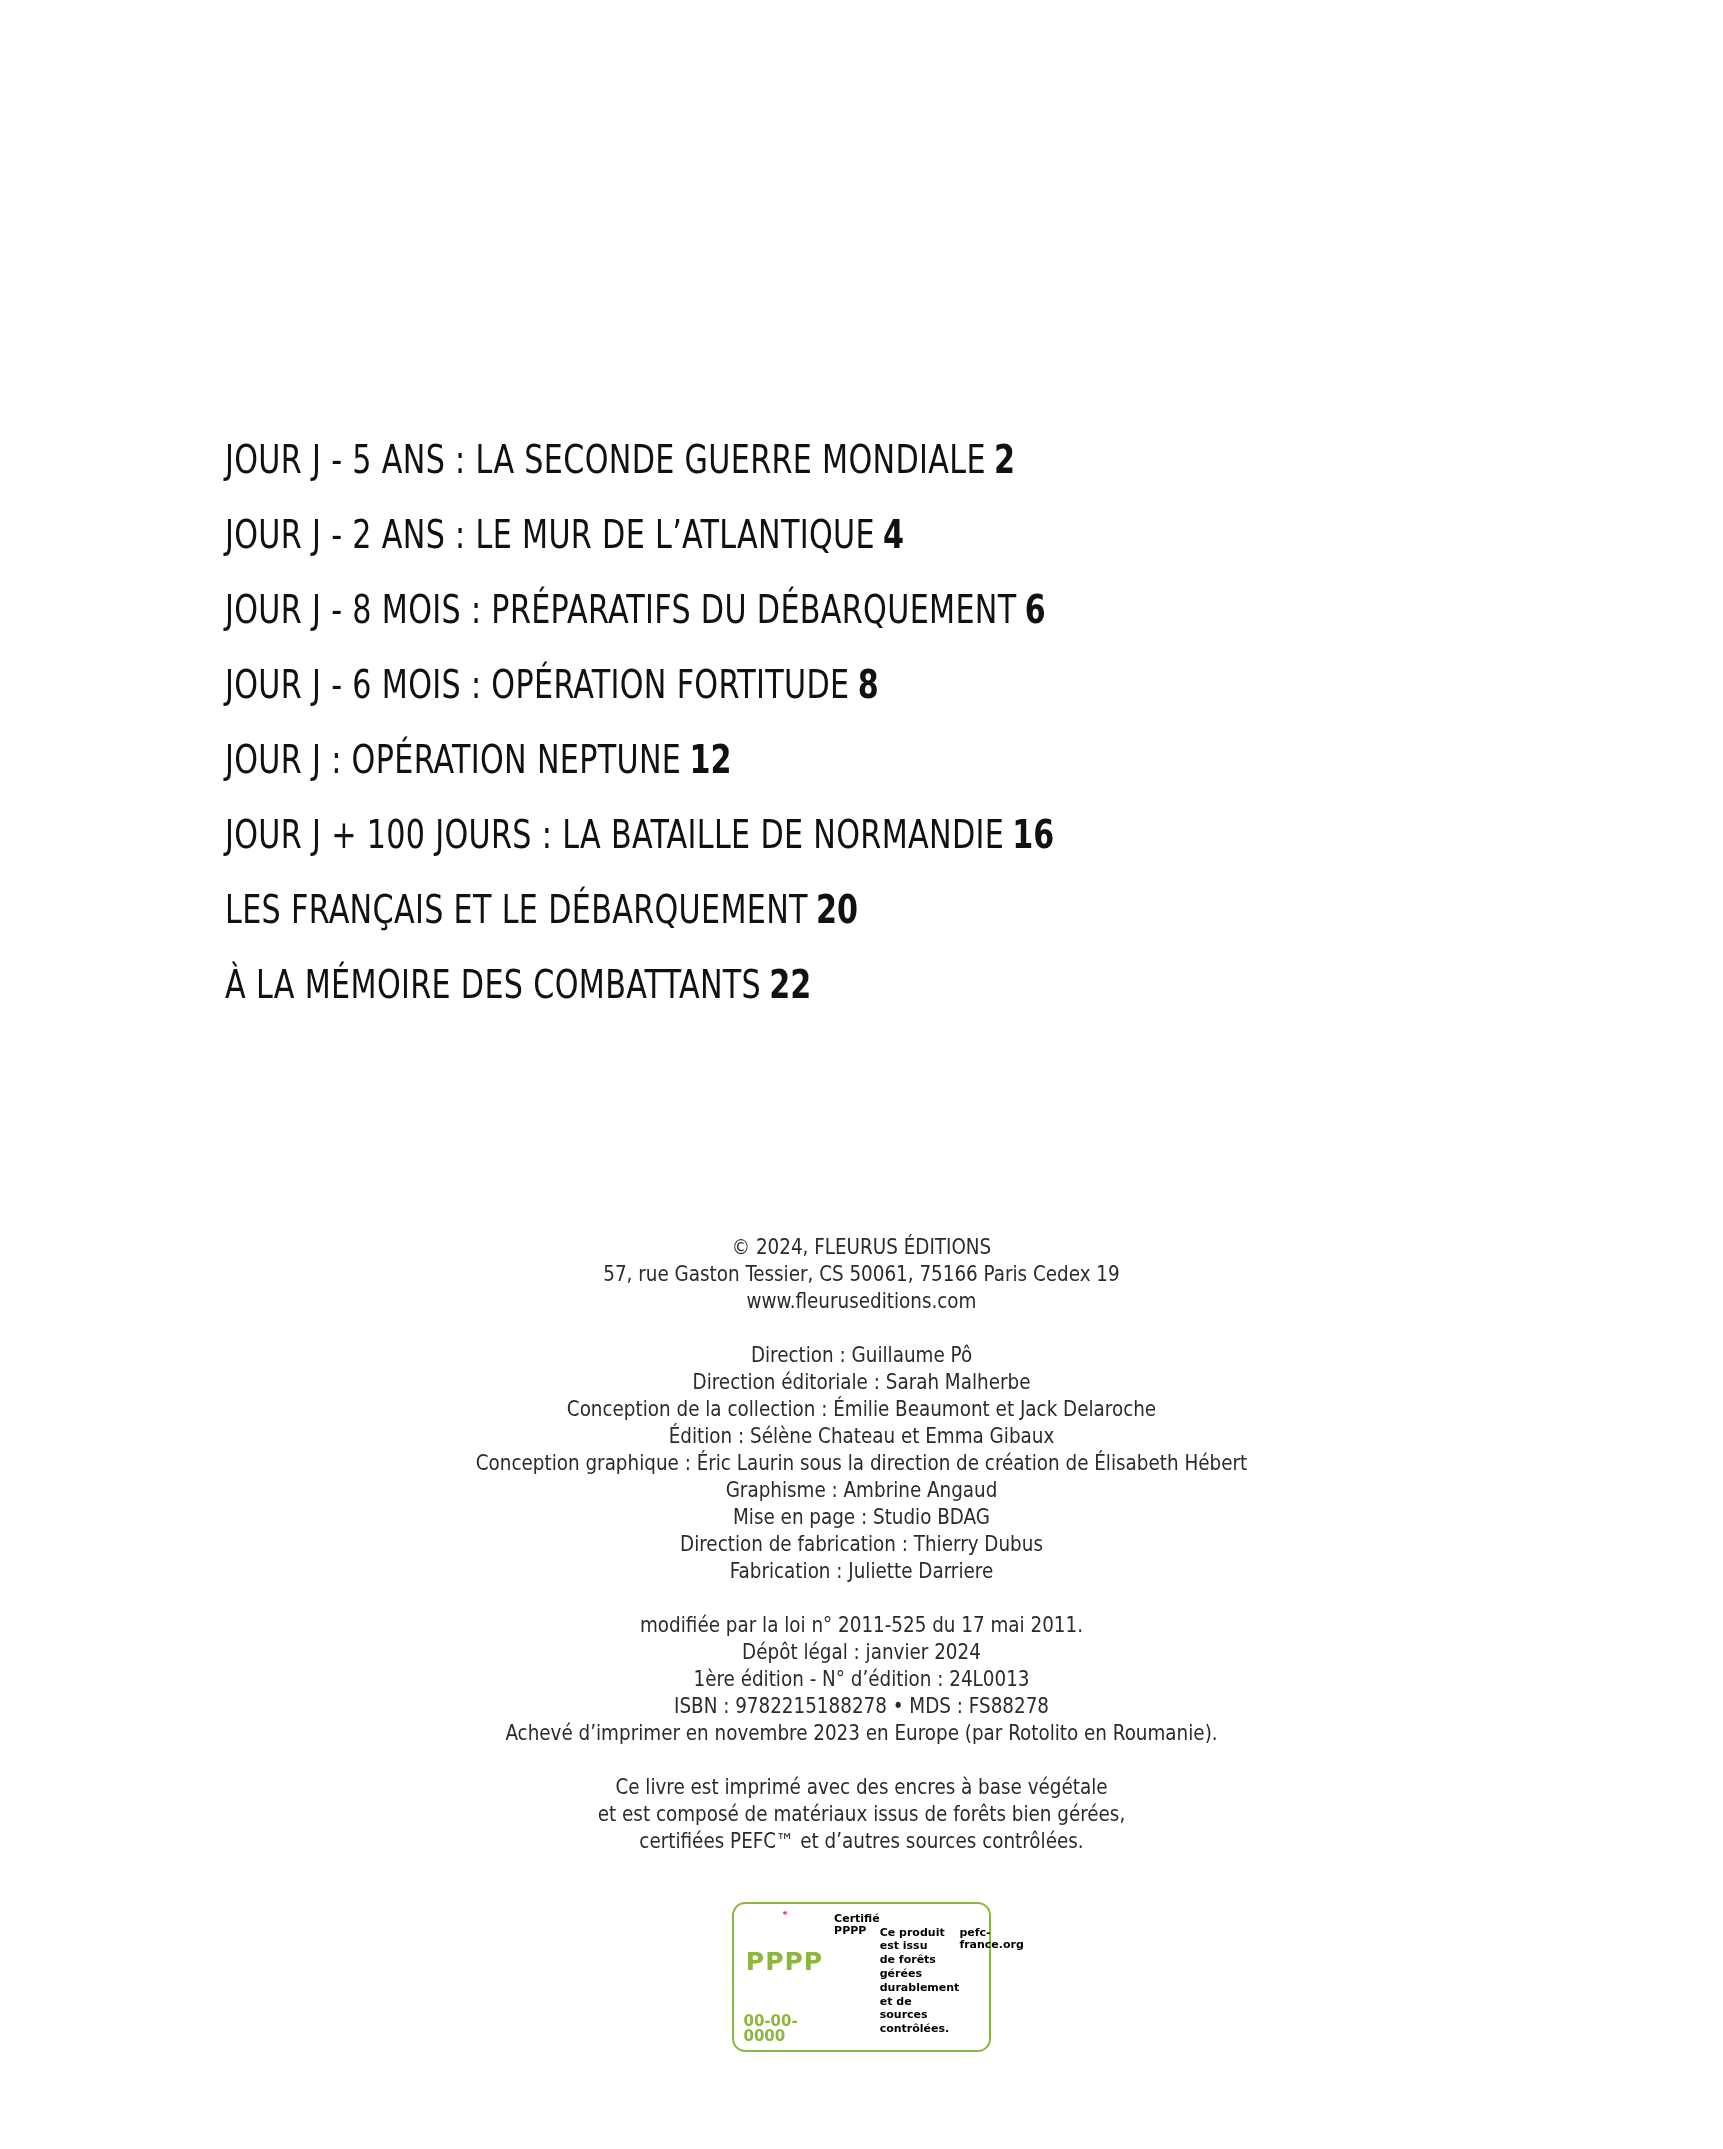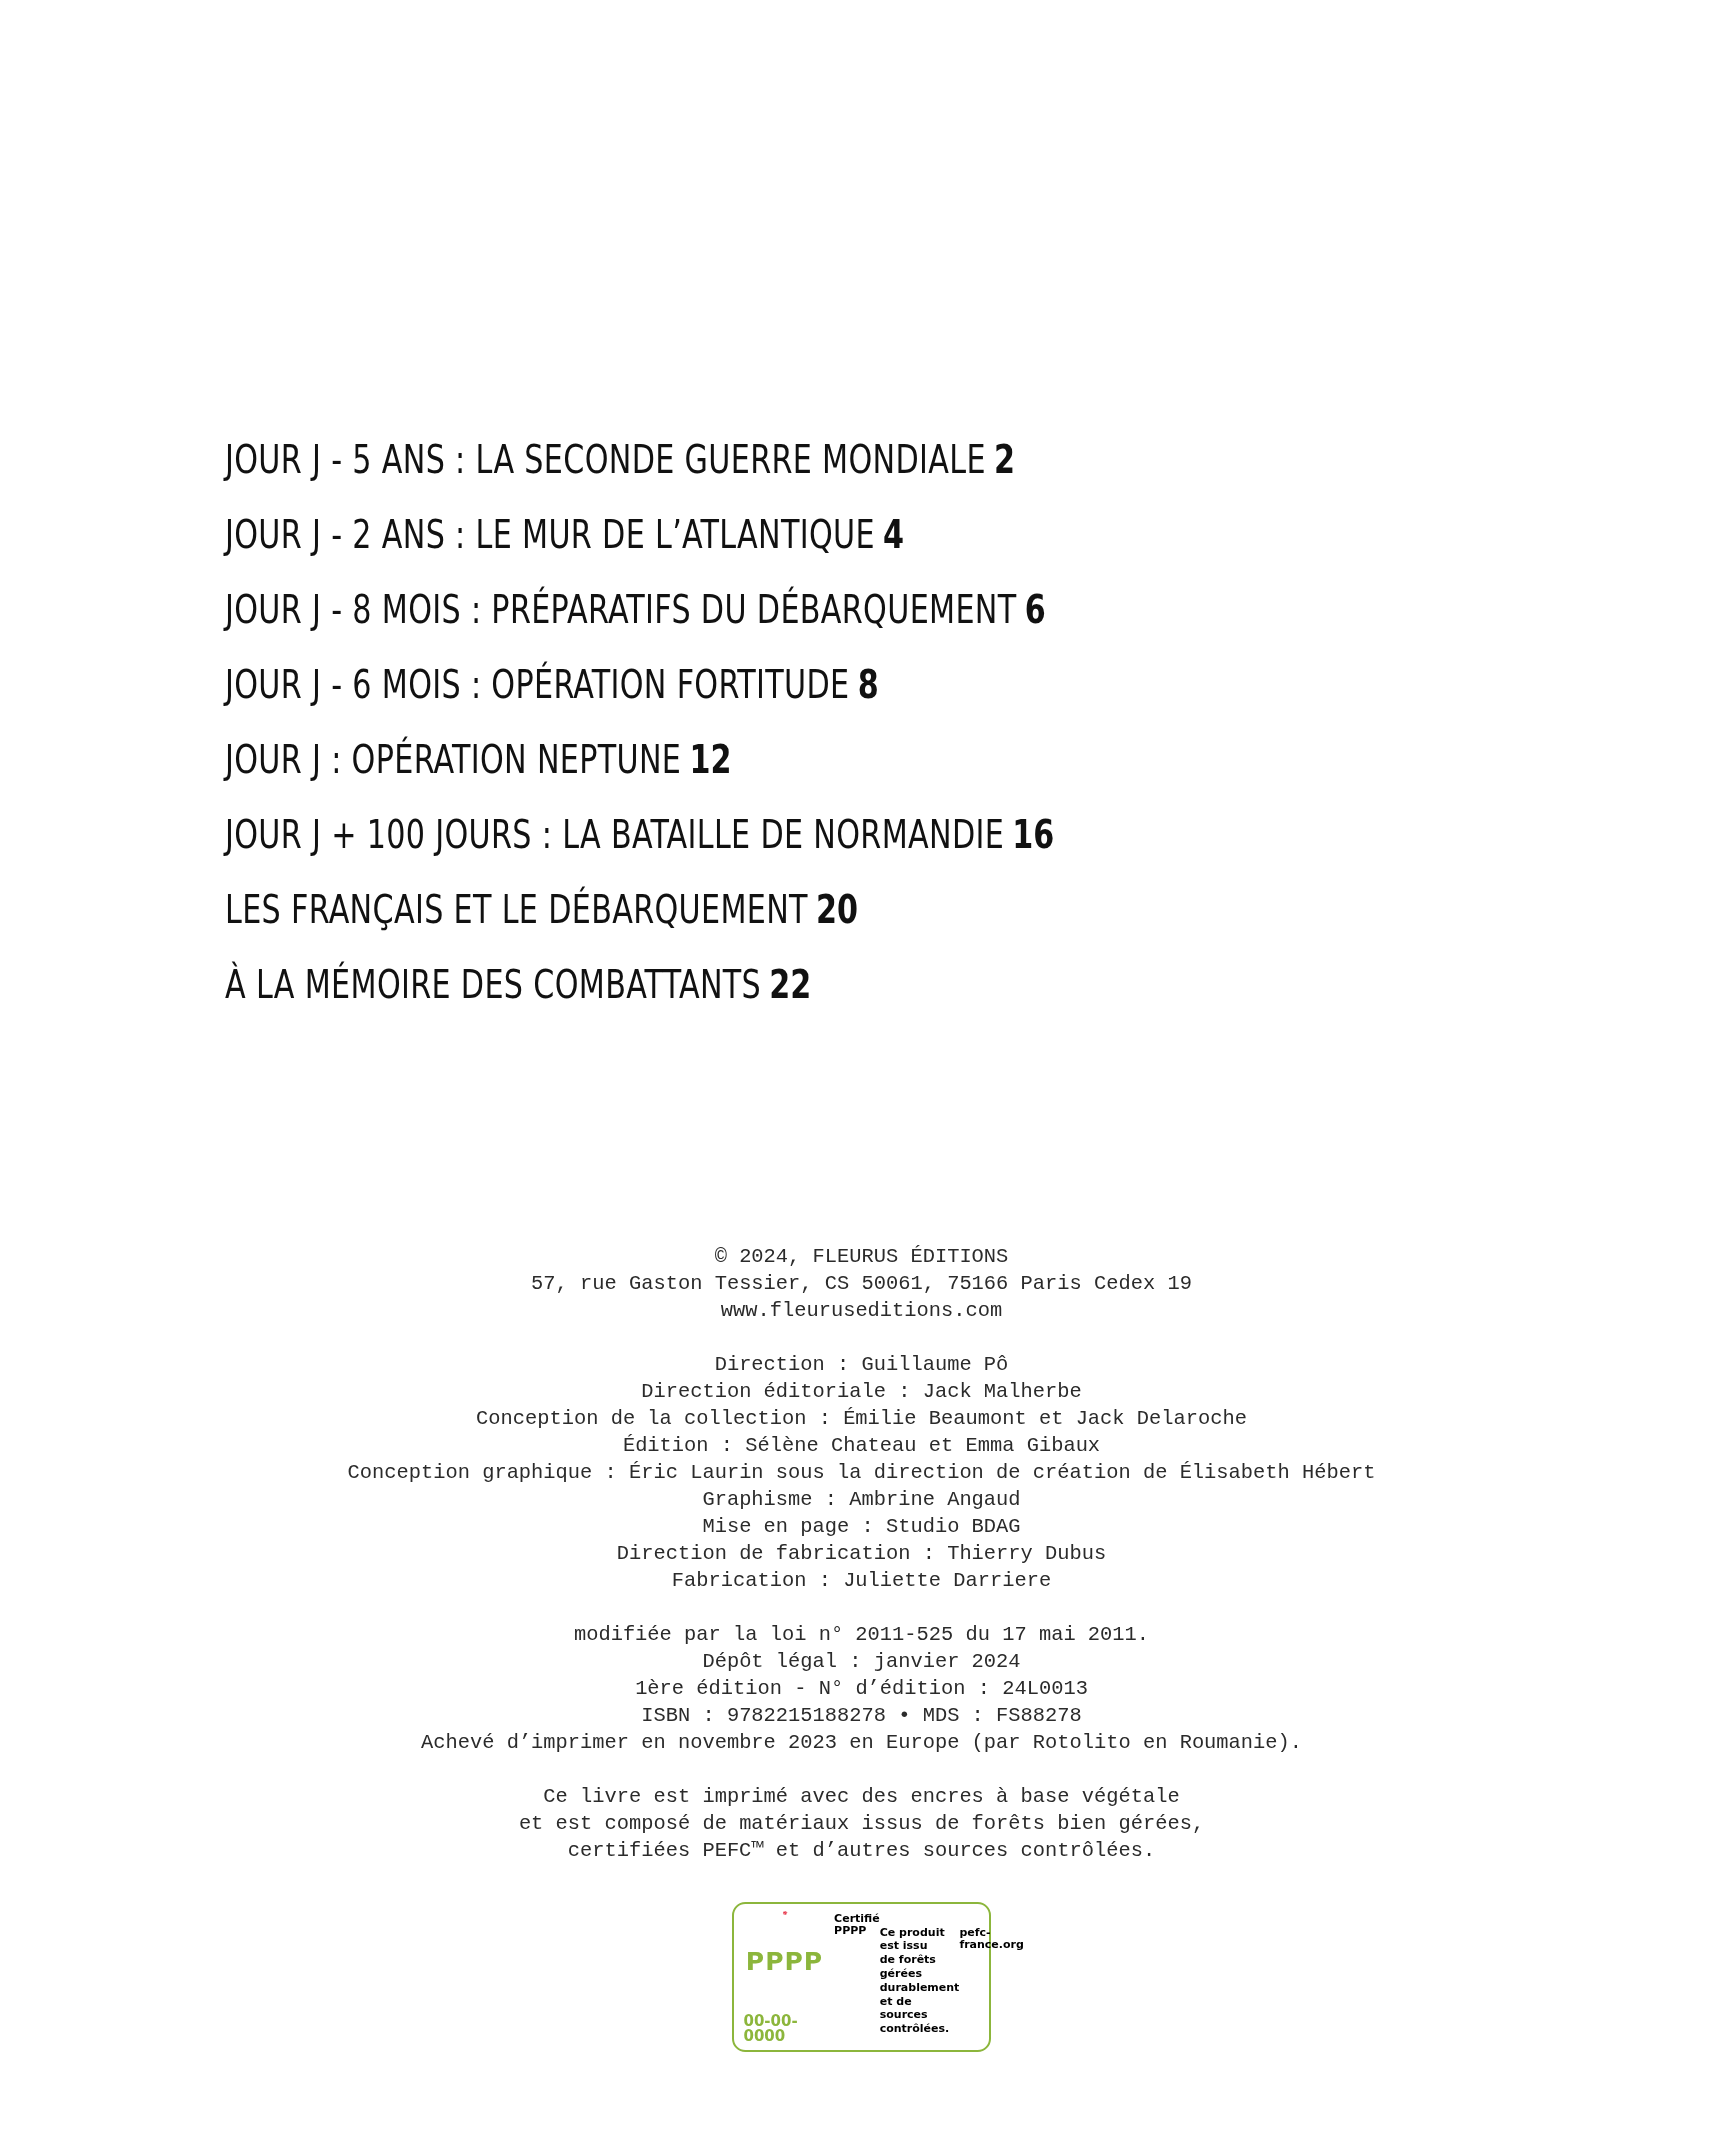--- a/index.html
+++ b/index.html
@@ -76,22 +76,21 @@
     width: 100%;
     text-align: center;
     font-family: "DejaVu Sans Condensed", "Liberation Sans Narrow", "Liberation Sans", sans-serif;
     font-weight: 300;
     font-size: 20.4px;
     line-height: 27px;
     color: #2b2b2b;
   }
 
   .colophon .block {
-    margin: 16px;
-    font-family: Liberation Mono, monospace;
+    margin: 7px;
   }
 
   .colophon .block + .block {
     margin-top: 27px;
   }
 
   .colophon .line {
     display: block;
     white-space: nowrap;
   }
@@ -229,21 +228,21 @@
   <div class="colophon">
 
     <div class="block">
       <span class="line">© 2024, FLEURUS ÉDITIONS</span>
       <span class="line">57, rue Gaston Tessier, CS 50061, 75166 Paris Cedex 19</span>
       <span class="line">www.fleuruseditions.com</span>
     </div>
 
     <div class="block">
       <span class="line">Direction : Guillaume Pô</span>
-      <span class="line">Direction éditoriale : Jack Malherbe</span>
+      <span class="line">Direction éditoriale : Sarah Malherbe</span>
       <span class="line">Conception de la collection : Émilie Beaumont et Jack Delaroche</span>
       <span class="line">Édition : Sélène Chateau et Emma Gibaux</span>
       <span class="line">Conception graphique : Éric Laurin sous la direction de création de Élisabeth Hébert</span>
       <span class="line">Graphisme : Ambrine Angaud</span>
       <span class="line">Mise en page : Studio BDAG</span>
       <span class="line">Direction de fabrication : Thierry Dubus</span>
       <span class="line">Fabrication : Juliette Darriere</span>
     </div>
 
     <div class="block">

